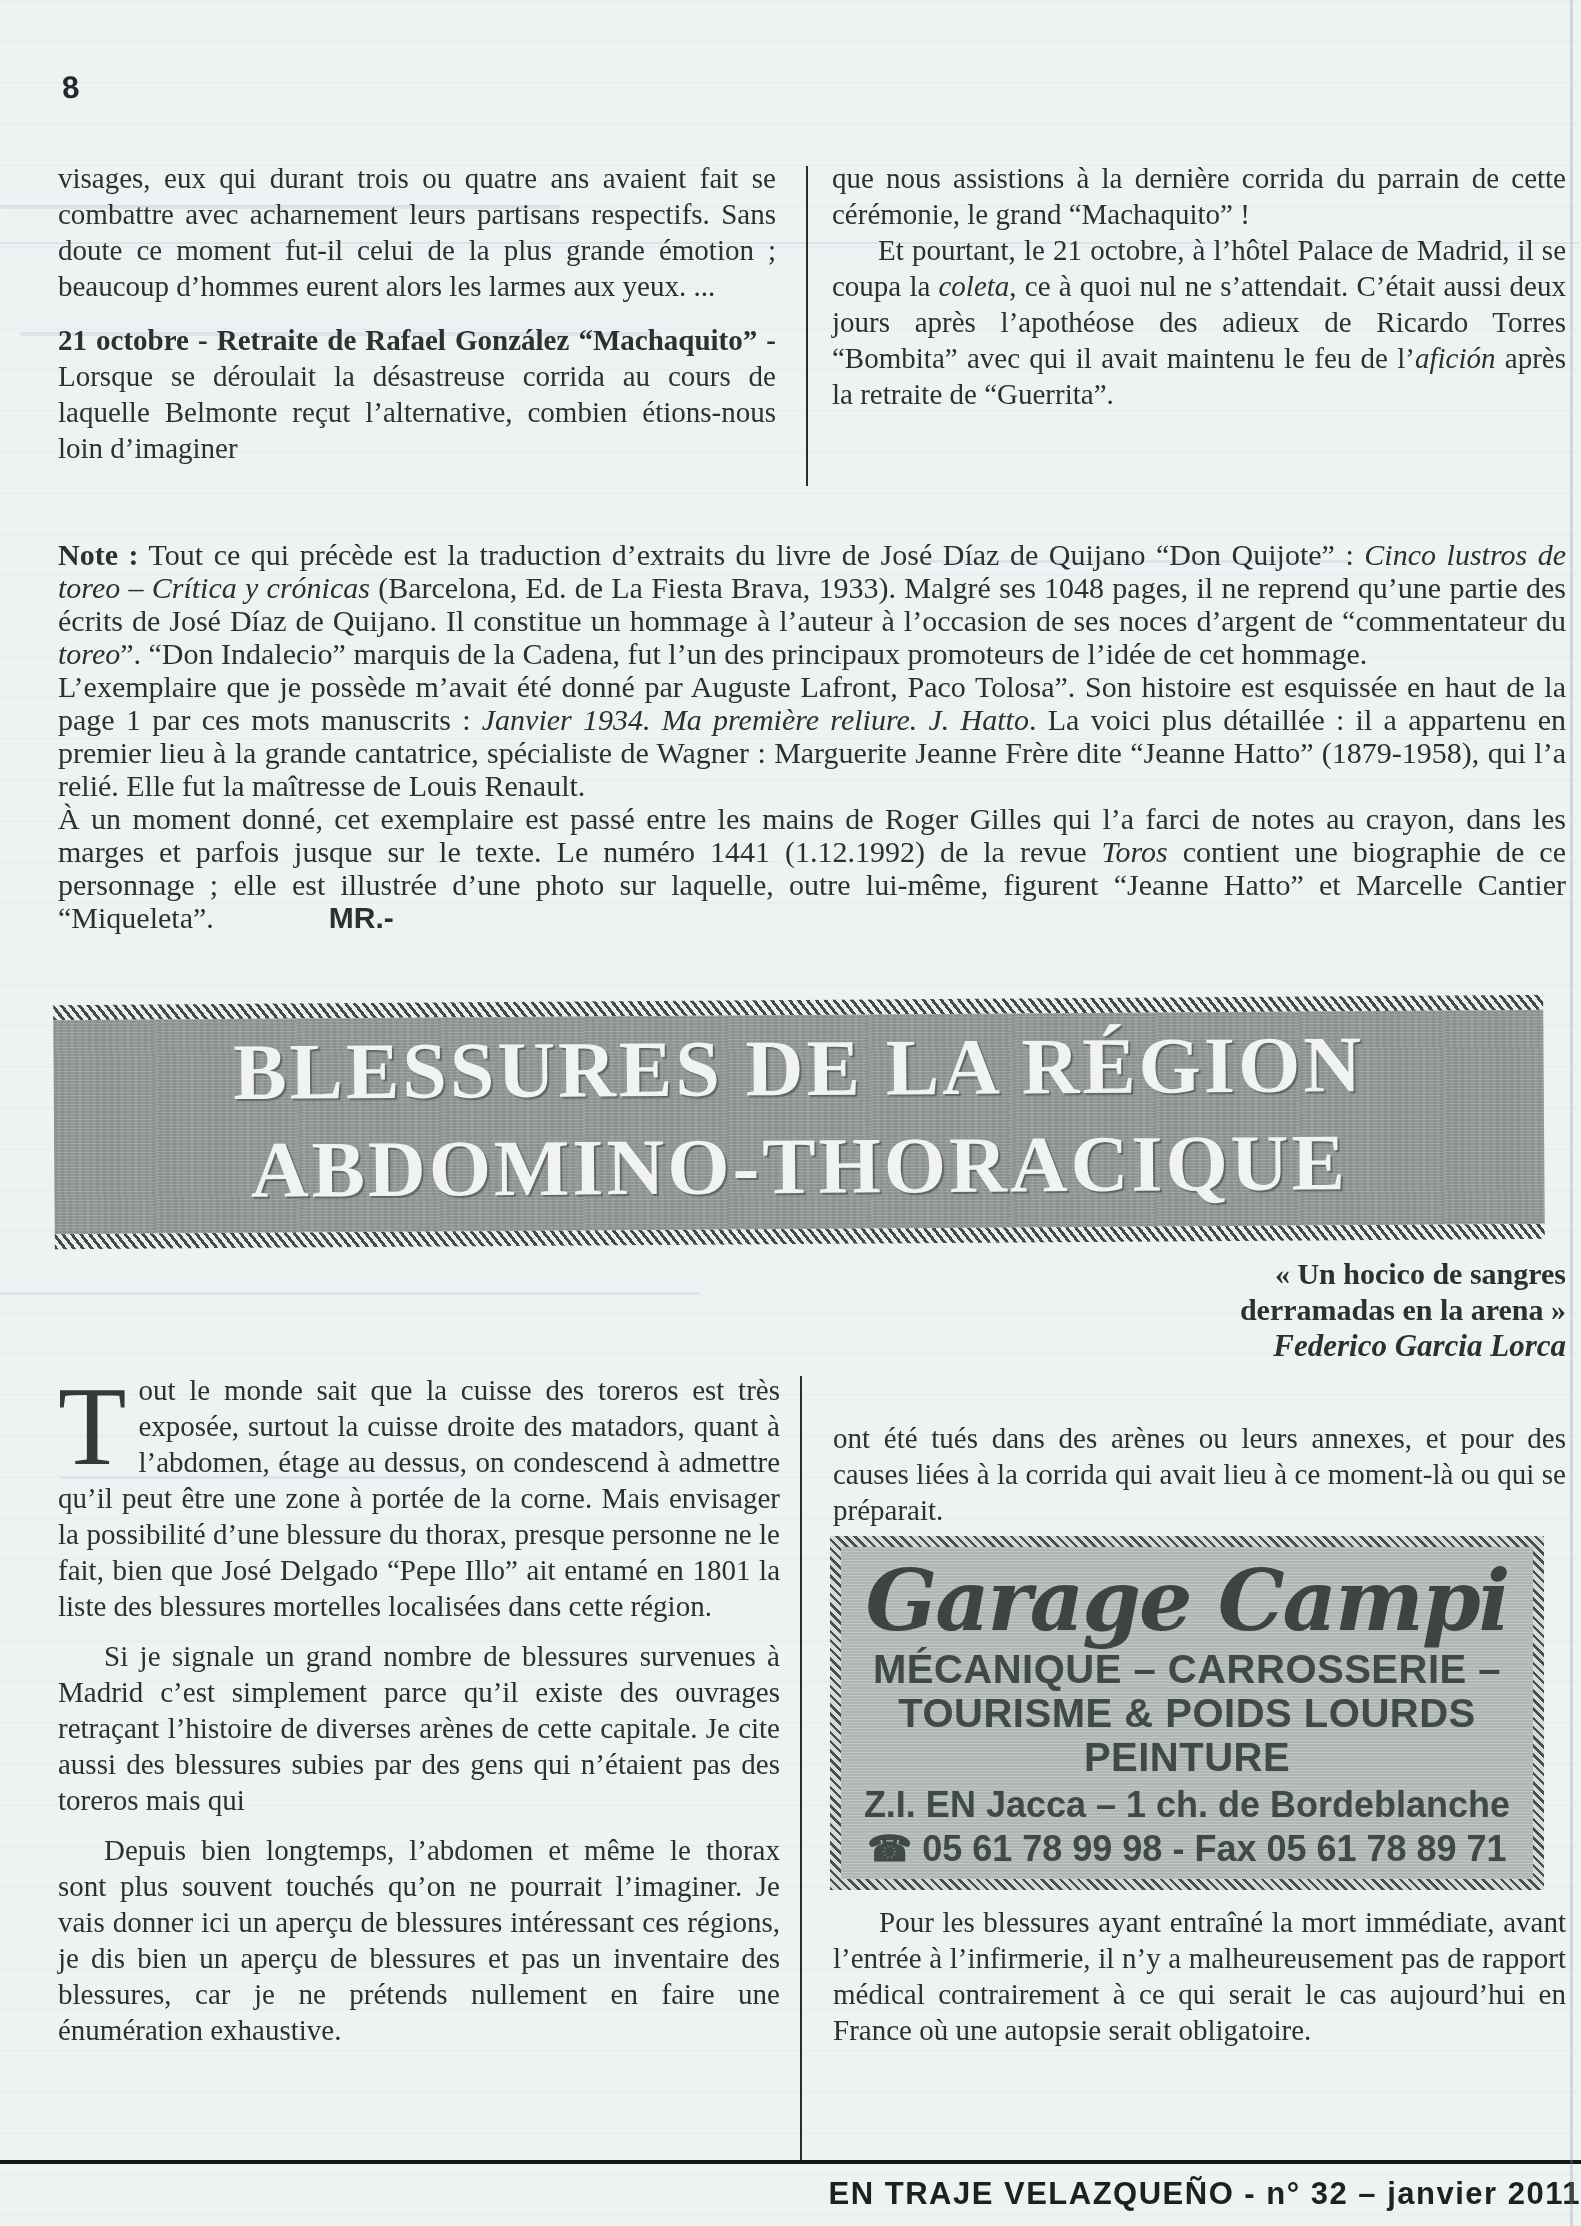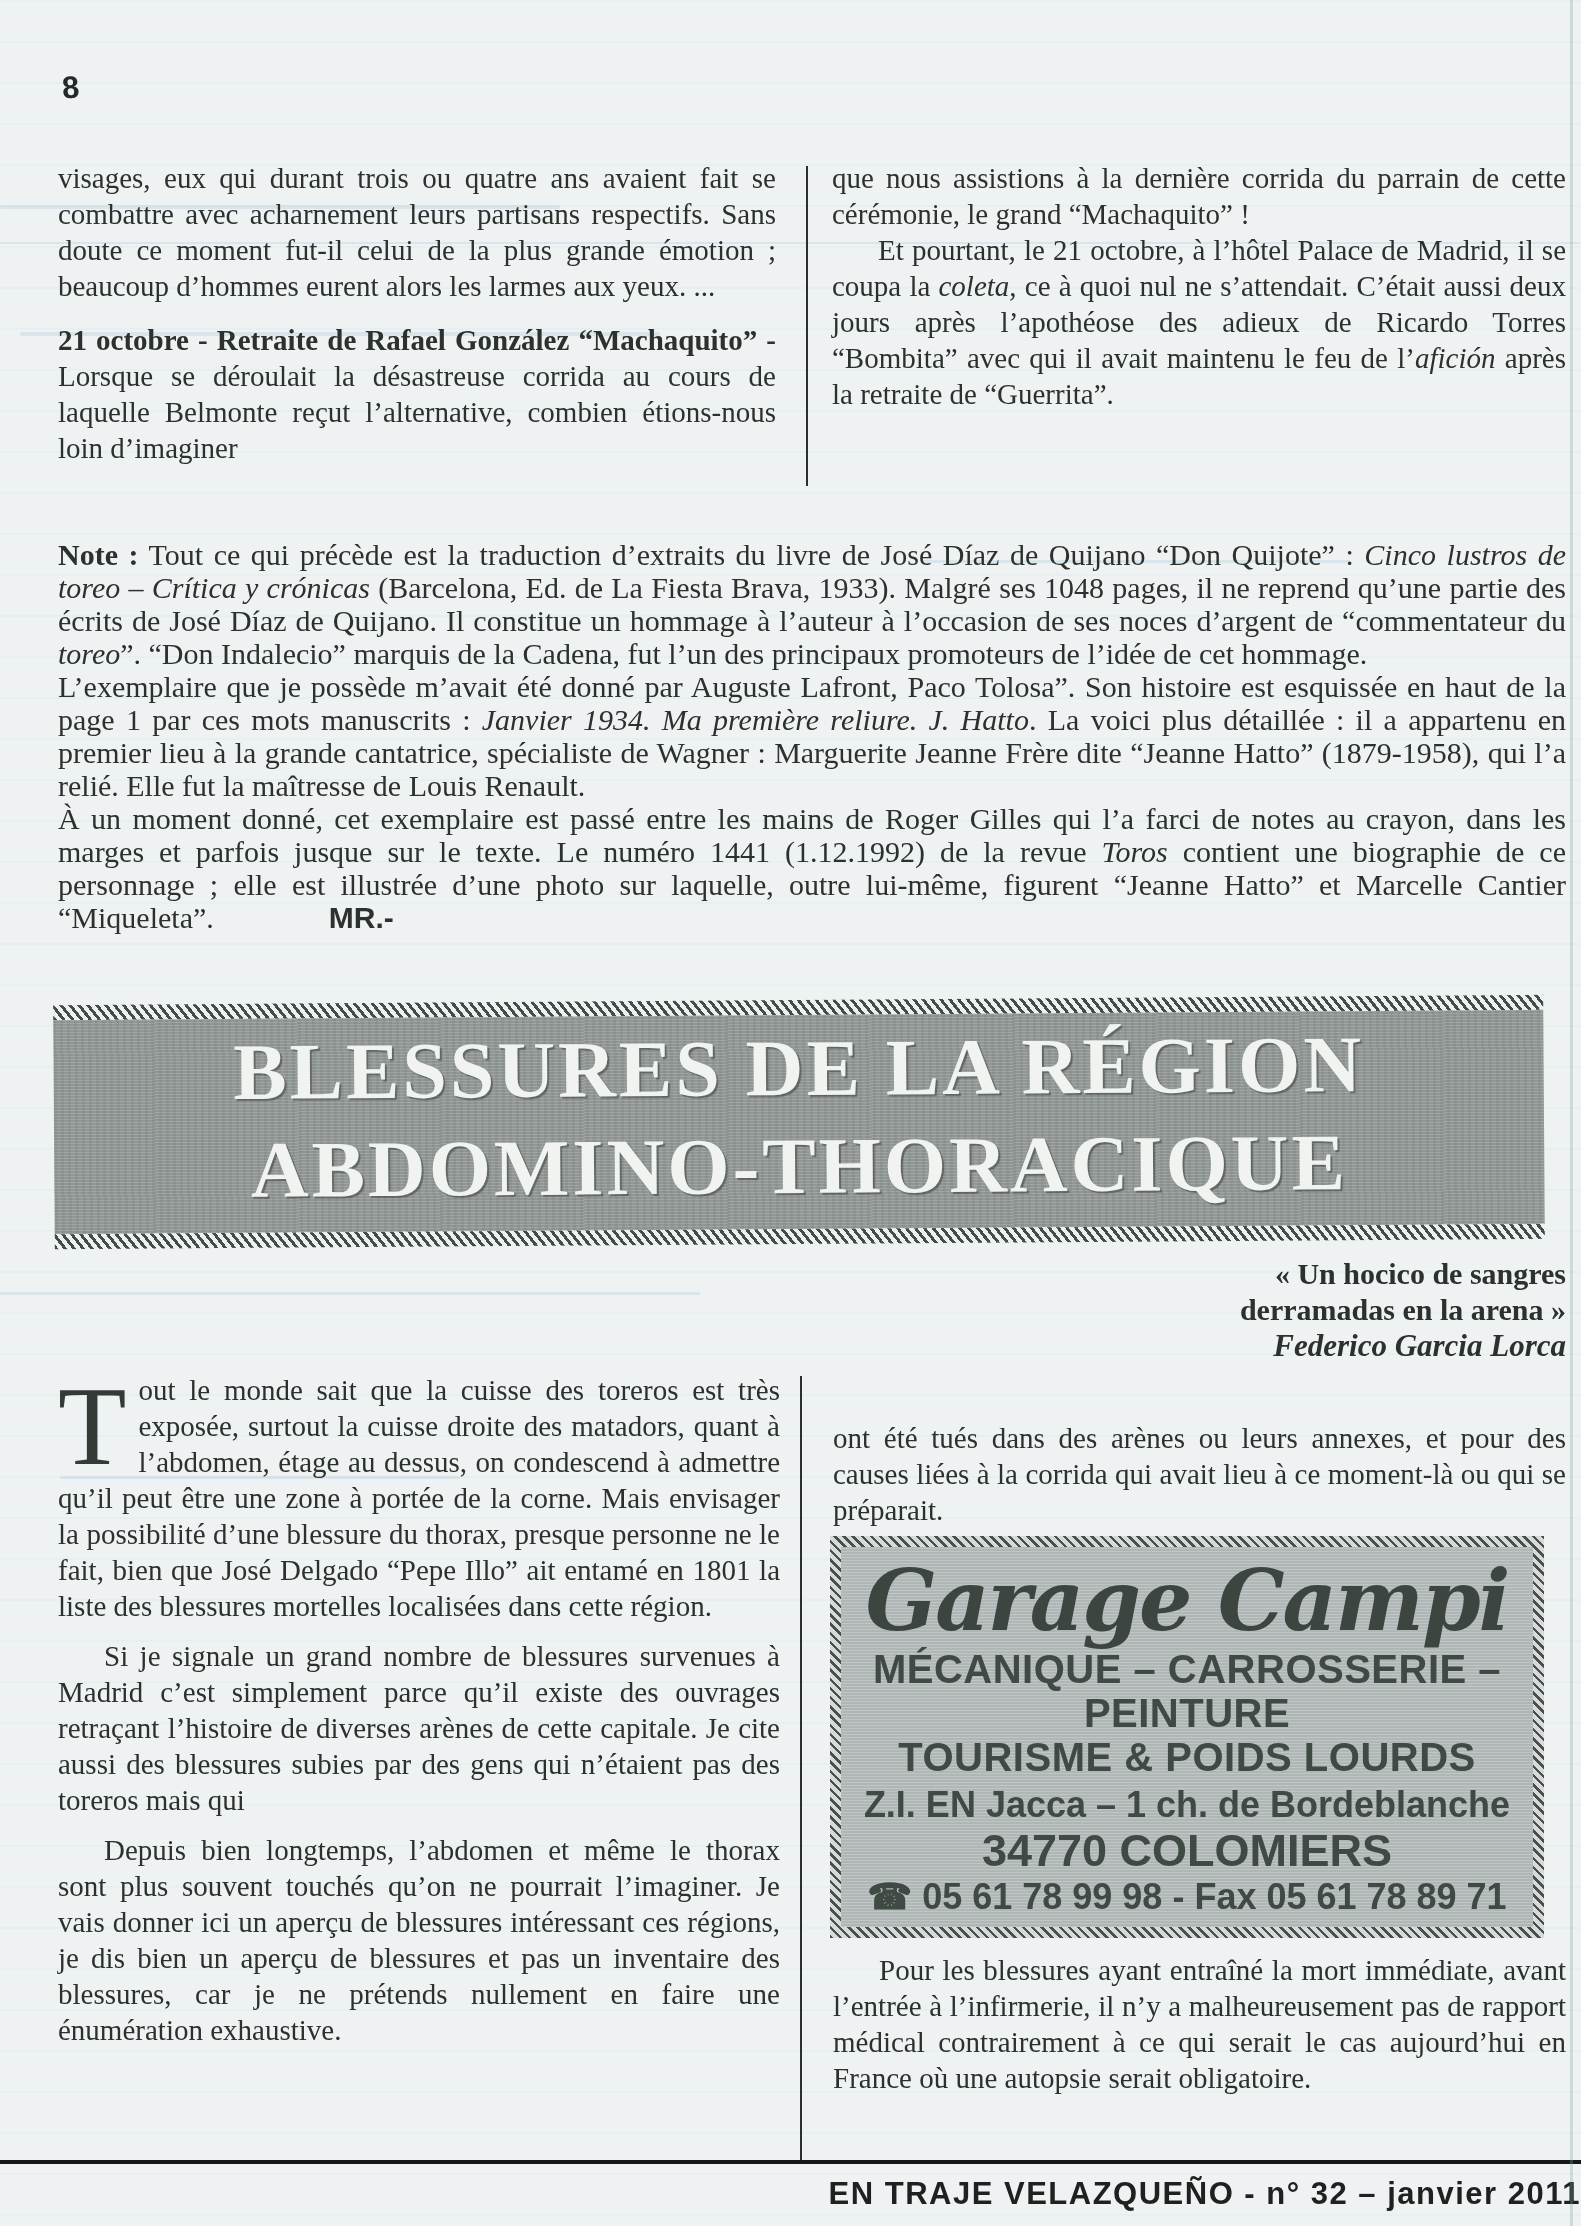--- a/index.html
+++ b/index.html
@@ -140,24 +140,23 @@
 
   <div class="vdiv vdiv2"></div>
 
   <section class="bcol bcol-right">
     <p>ont été tués dans des arènes ou leurs annexes, et pour des causes liées à la corrida qui avait lieu à ce moment-là ou qui se préparait.</p>
 
     <div class="ad">
       <div class="ad-inner">
         <div class="ad-logo">Garage Campi</div>
         <div class="ad-line svc">MÉCANIQUE – CARROSSERIE –</div>
+        <div class="ad-line svc">TOURISME &amp; POIDS LOURDS</div>
         <div class="ad-line svc">PEINTURE</div>
-        <div class="ad-line svc">TOURISME &amp; POIDS LOURDS</div>
         <div class="ad-line addr">Z.I. EN Jacca – 1 ch. de Bordeblanche</div>
-        <div class="ad-line city">34770 COLOMIERS</div>
         <div class="ad-line phone"><span class="ph-ic">☎</span><span>05 61 78 99 98 - Fax 05 61 78 89 71</span></div>
       </div>
     </div>
 
     <p class="indent">Pour les blessures ayant entraîné la mort immédiate, avant l’entrée à l’infirmerie, il n’y a malheureusement pas de rapport médical contrairement à ce qui serait le cas aujourd’hui en France où une autopsie serait obligatoire.</p>
   </section>
 
   <div class="frule"></div>
   <div class="footer">EN TRAJE VELAZQUEÑO - n° 32 – janvier 2011</div>
 

